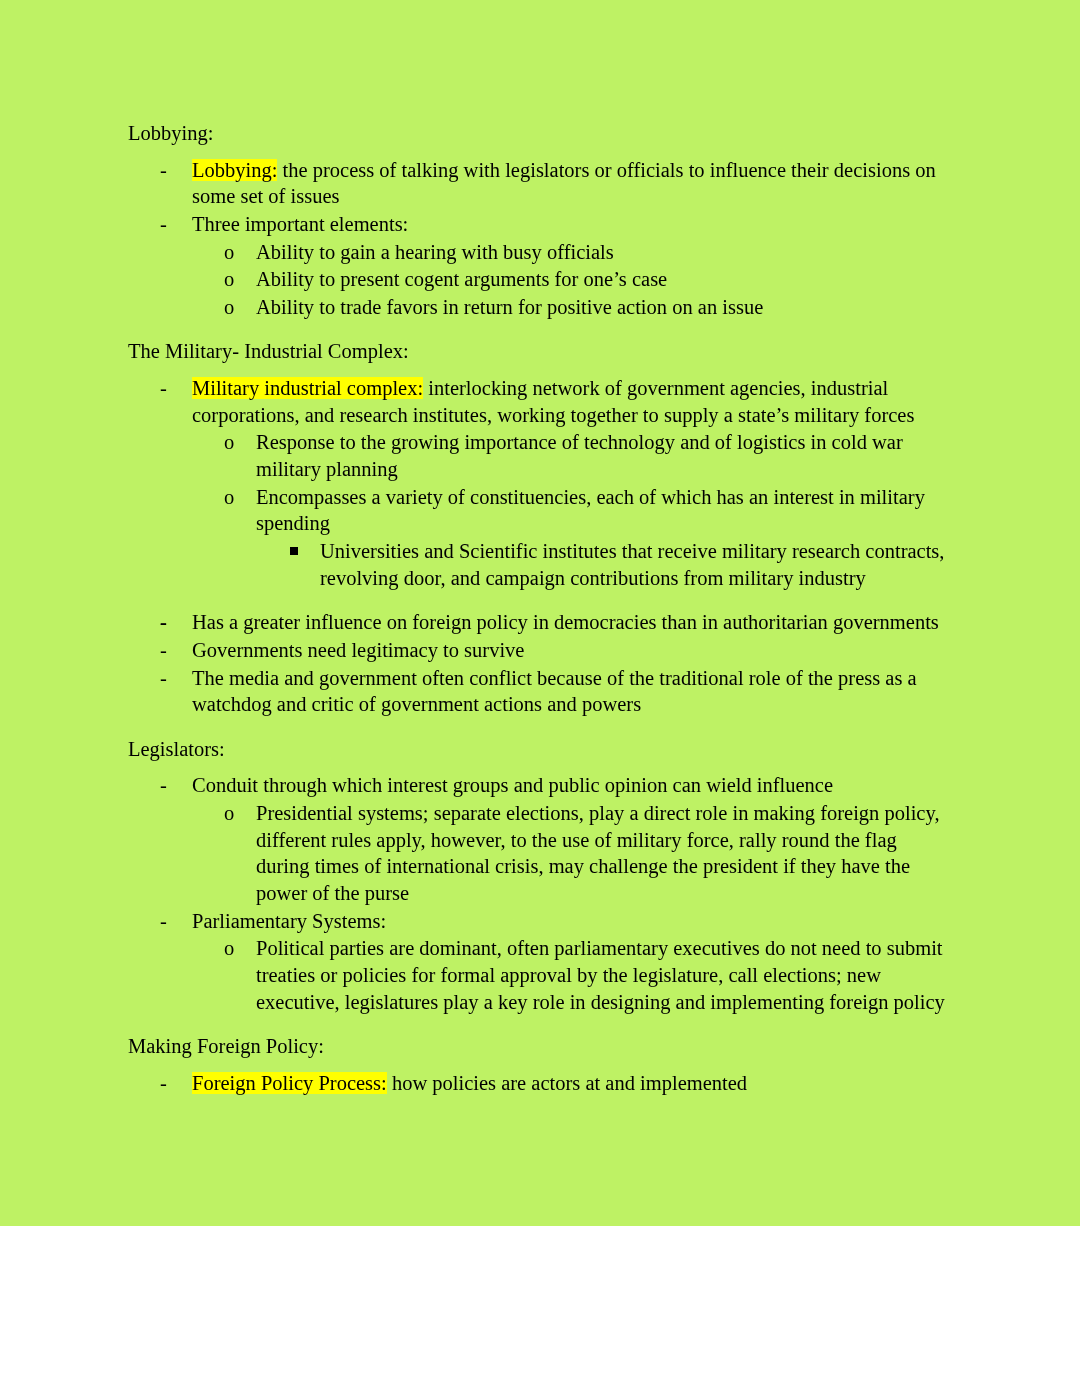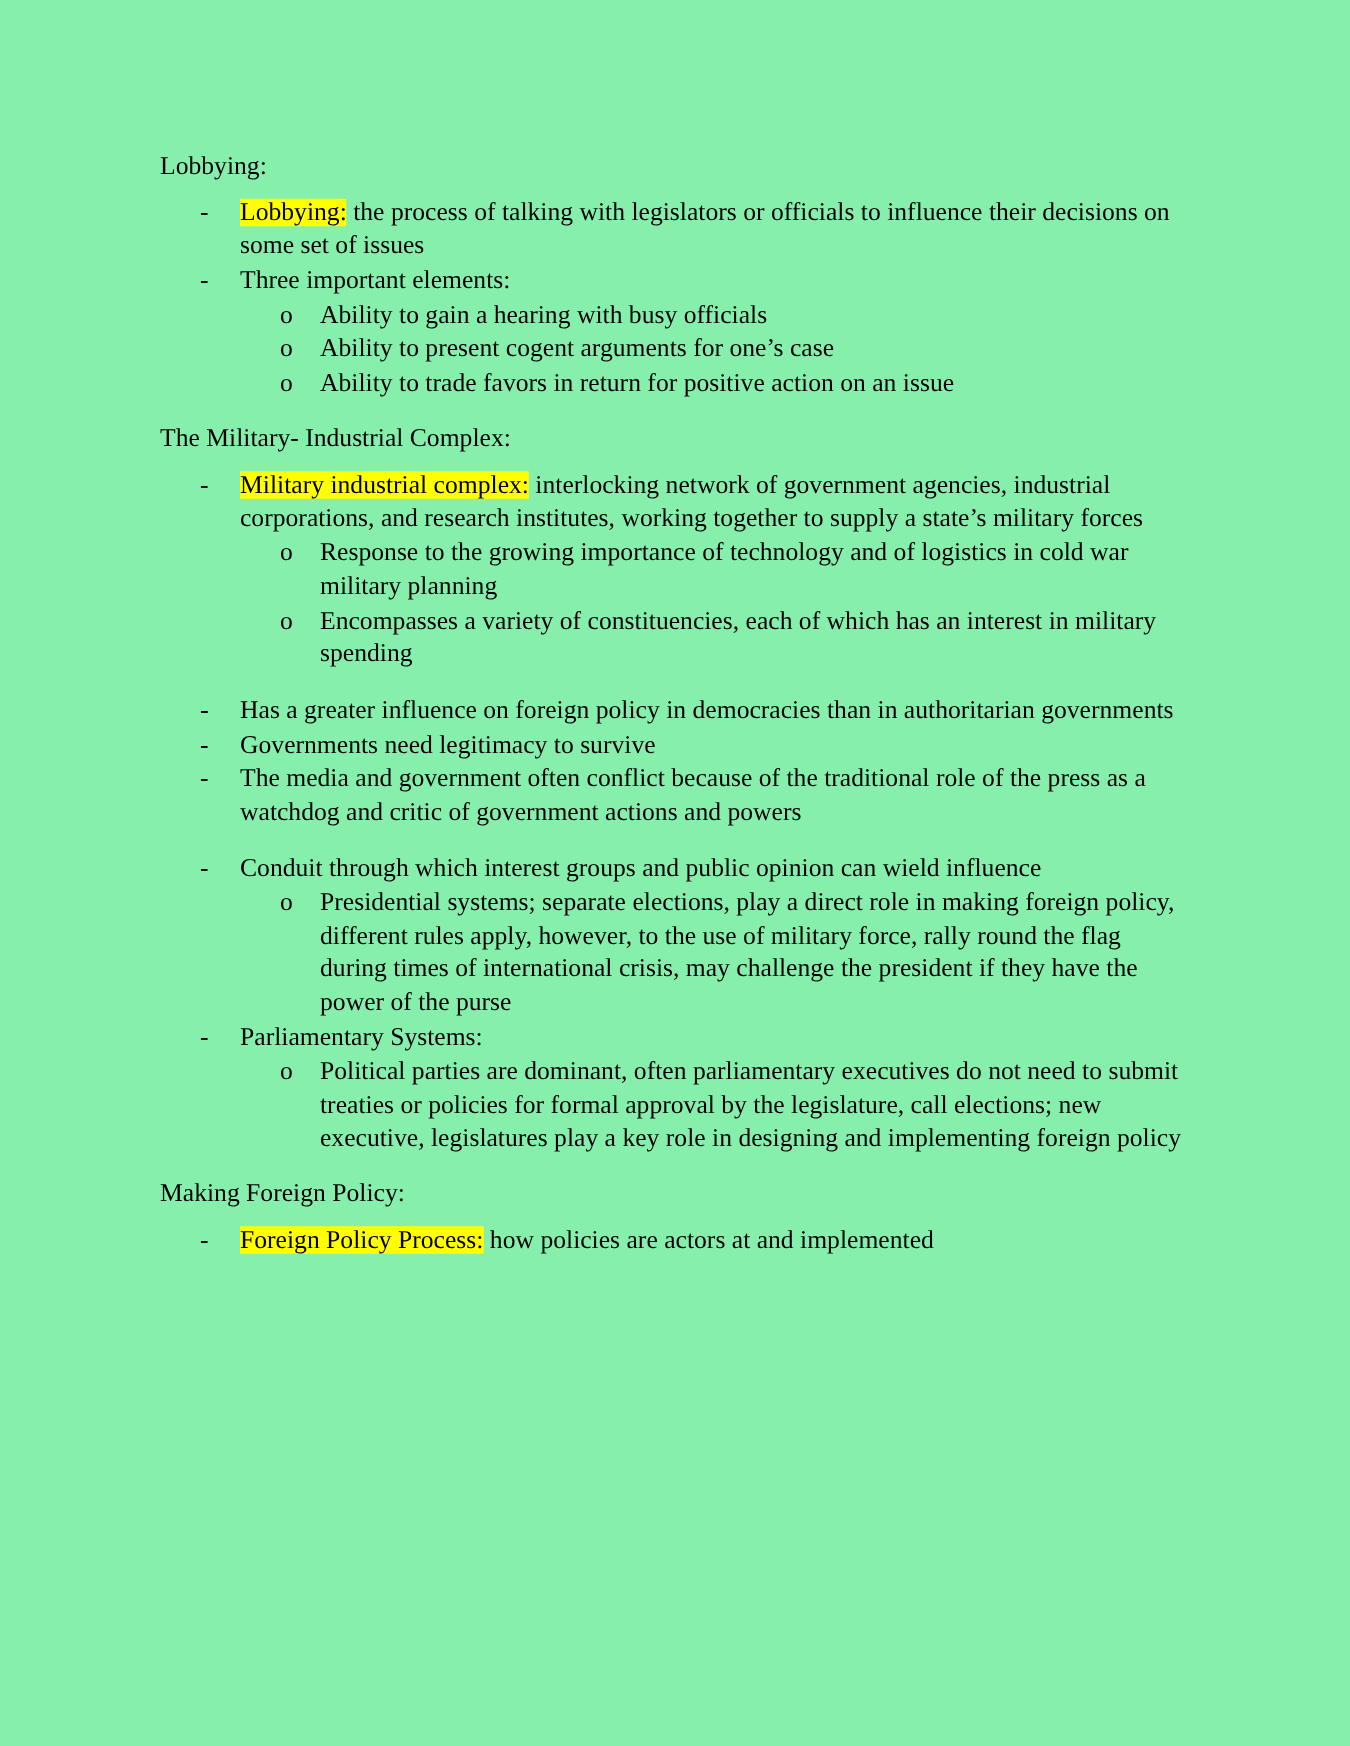--- a/index.html
+++ b/index.html
@@ -3,22 +3,22 @@
 <meta charset="utf-8">
 <style>
   html, body {
     margin: 0;
     padding: 0;
     background: #ffffff;
   }
   .page {
     position: relative;
     width: 1080px;
-    height: 1397px;
-    background: #86efac;
+    height: 1226px;
+    background: #bef264;
     font-family: "Liberation Serif", serif;
     color: #000000;
     box-sizing: border-box;
     padding: 120px 128px 0 128px;
   }
   .doc {
     width: 824px;
   }
   .heading {
     font-size: 20.5px;
@@ -100,33 +100,35 @@
               <li><span class="bullet">o</span><span class="txt">Ability to trade favors in return for positive action on an issue</span></li>
             </ul></li>
         </ul>
       </div>
       <div class="block">
         <p class="heading">The Military- Industrial Complex:</p>
         <ul class="lvl1">
           <li><span class="bullet">-</span><span class="hl">Military industrial complex:</span><span class="txt"> interlocking network of government agencies, industrial corporations, and research institutes, working together to supply a state’s military forces</span><ul class="lvl2">
               <li><span class="bullet">o</span><span class="txt">Response to the growing importance of technology and of logistics in cold war military planning</span></li>
               <li><span class="bullet">o</span><span class="txt">Encompasses a variety of constituencies, each of which has an interest in military spending</span><ul class="lvl3">
+                  <li><span class="bullet"></span><span class="txt">Universities and Scientific institutes that receive military research contracts, revolving door, and campaign contributions from military industry</span></li>
                 </ul></li>
             </ul></li>
         </ul>
       </div>
       <div class="block">
         <ul class="lvl1">
           <li><span class="bullet">-</span></li>
           <li><span class="bullet">-</span><span class="txt">Has a greater influence on foreign policy in democracies than in authoritarian governments</span></li>
           <li><span class="bullet">-</span><span class="txt">Governments need legitimacy to survive</span></li>
           <li><span class="bullet">-</span><span class="txt">The media and government often conflict because of the traditional role of the press as a watchdog and critic of government actions and powers</span></li>
         </ul>
       </div>
       <div class="block">
+        <p class="heading">Legislators:</p>
         <ul class="lvl1">
           <li><span class="bullet">-</span><span class="txt">Conduit through which interest groups and public opinion can wield influence</span><ul class="lvl2">
               <li><span class="bullet">o</span><span class="txt">Presidential systems; separate elections, play a direct role in making foreign policy, different rules apply, however, to the use of military force, rally round the flag during times of international crisis, may challenge the president if they have the power of the purse</span></li>
             </ul></li>
           <li><span class="bullet">-</span><span class="txt">Parliamentary Systems:</span><ul class="lvl2">
               <li><span class="bullet">o</span><span class="txt">Political parties are dominant, often parliamentary executives do not need to submit treaties or policies for formal approval by the legislature, call elections; new executive, legislatures play a key role in designing and implementing foreign policy</span></li>
             </ul></li>
         </ul>
       </div>
       <div class="block">

